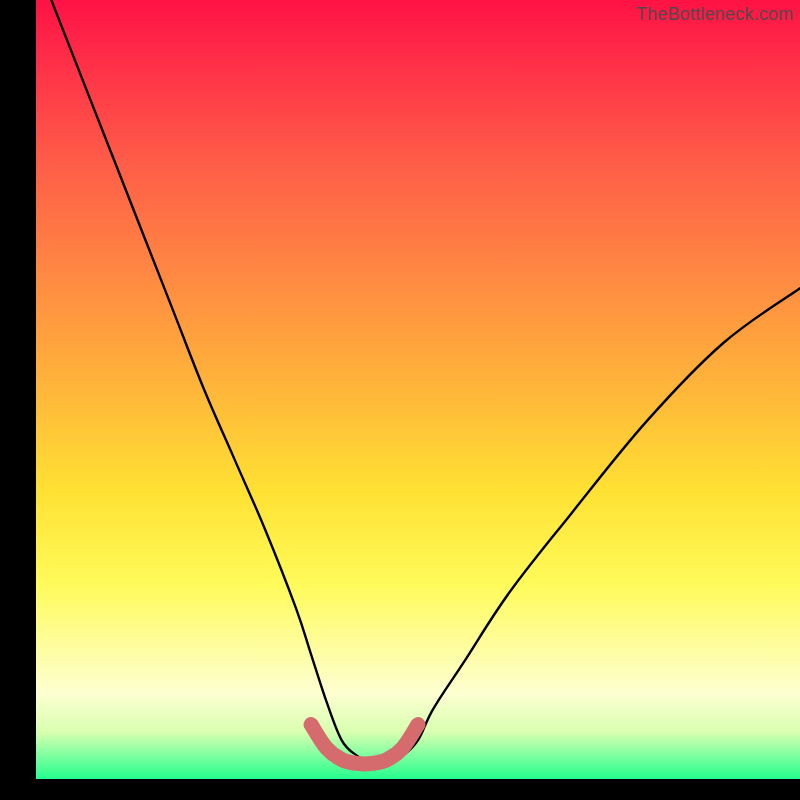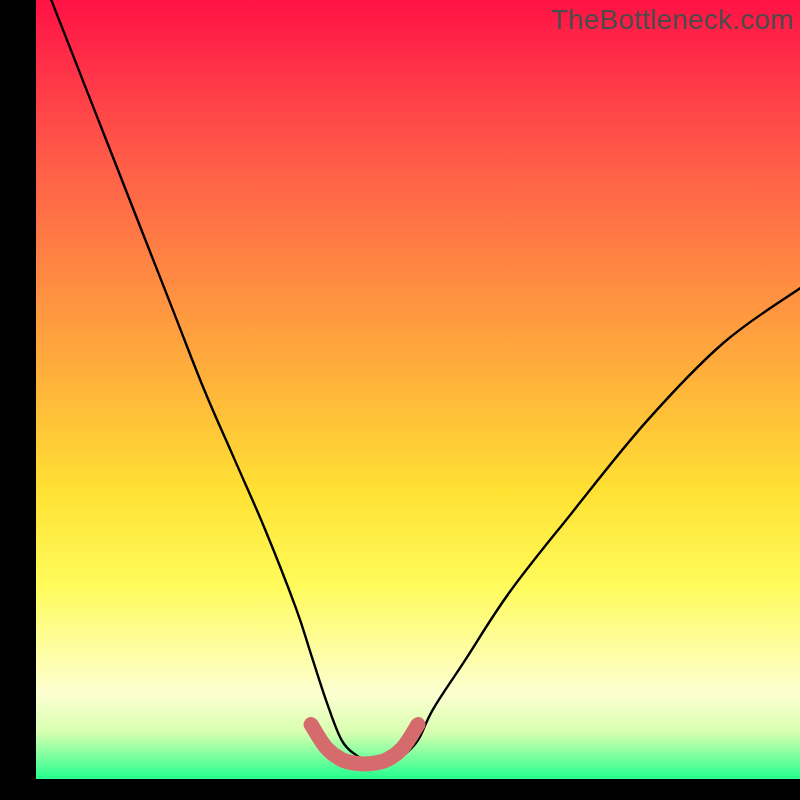--- a/index.html
+++ b/index.html
@@ -36,21 +36,21 @@
       #fdffd1 89%,
       #d8ffb0 94%,
       #24ff8e 100%
     );
   }
   .watermark {
     position: absolute;
     top: 4px;
     right: 6px;
     color: #4b4b4b;
-    font-size: 28px;
+    font-size: 18px;
     font-weight: 500;
     letter-spacing: 0.2px;
     pointer-events: none;
     user-select: none;
   }
   svg.curve {
     position: absolute;
     left: 0;
     top: 0;
     width: 100%;

